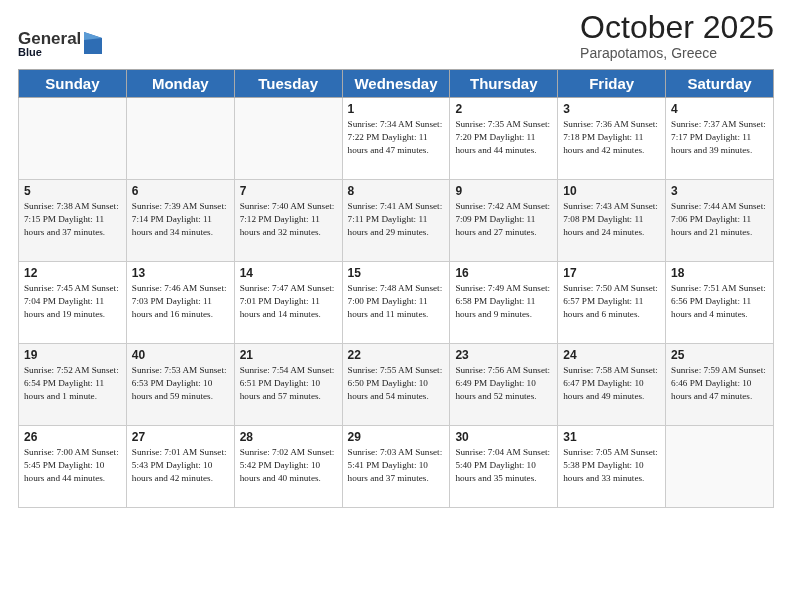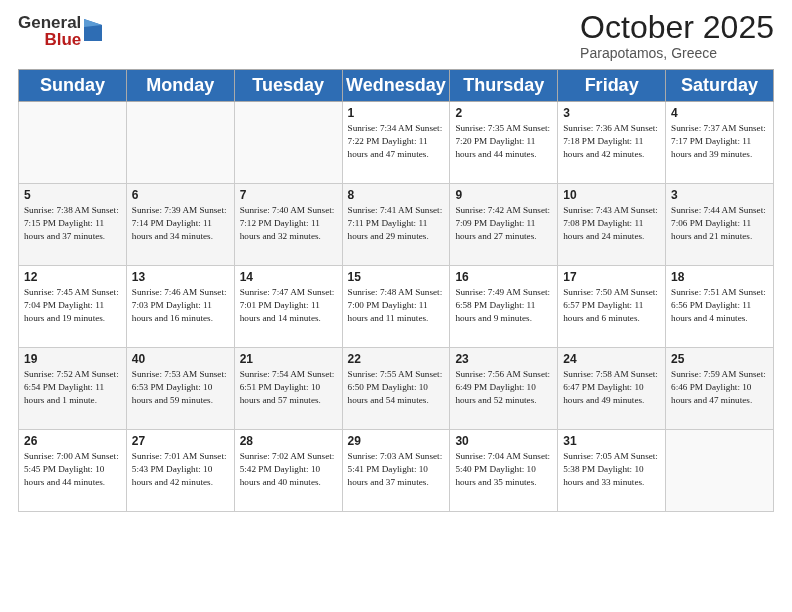--- a/index.html
+++ b/index.html
@@ -18,37 +18,36 @@
     }
     .header {
       display: flex;
       justify-content: space-between;
       align-items: flex-start;
       margin-bottom: 8px;
     }
     .logo {
       display: flex;
       align-items: center;
-      margin-top: 4px;
-      text-align: right;
+      margin-top: 20px;
     }
     .logo-text {
       display: flex;
       flex-direction: column;
       line-height: 1;
     }
     .logo-general {
       font-size: 17px;
       font-weight: bold;
       color: #333;
     }
     .logo-blue {
-      font-size: 17px;
+      font-size: 11px;
       font-weight: bold;
-      color: #b91c1c;
+      color: #0f172a;
     }
     .logo-icon {
       width: 18px;
       height: 22px;
       margin-left: 3px;
       margin-top: -2px;
     }
     .title-block {
       text-align: left;
     }
@@ -64,21 +63,21 @@
     }
     table {
       width: 100%;
       border-collapse: collapse;
       table-layout: fixed;
     }
     thead tr th {
       background-color: #2e6db4;
       color: #fff;
       text-align: center;
-      font-size: 18px;
+      font-size: 15px;
       font-weight: bold;
       padding: 5px 2px;
       border: 1px solid #aaa;
     }
     tbody tr td {
       vertical-align: top;
       border: 1px solid #ccc;
       padding: 4px 5px;
       font-size: 9.5px;
       color: #222;

